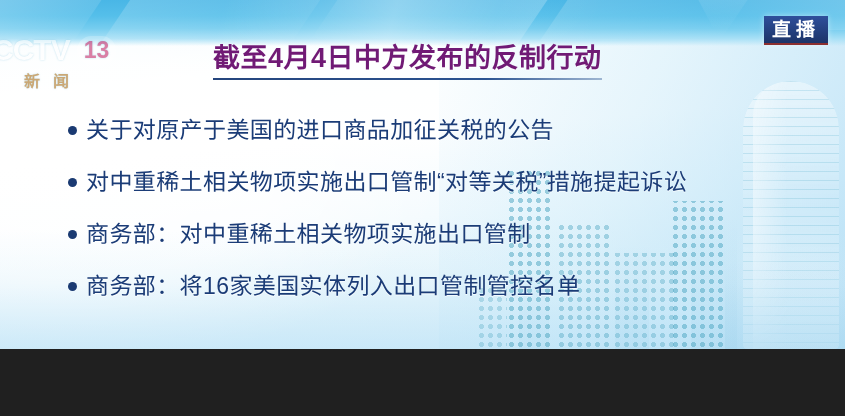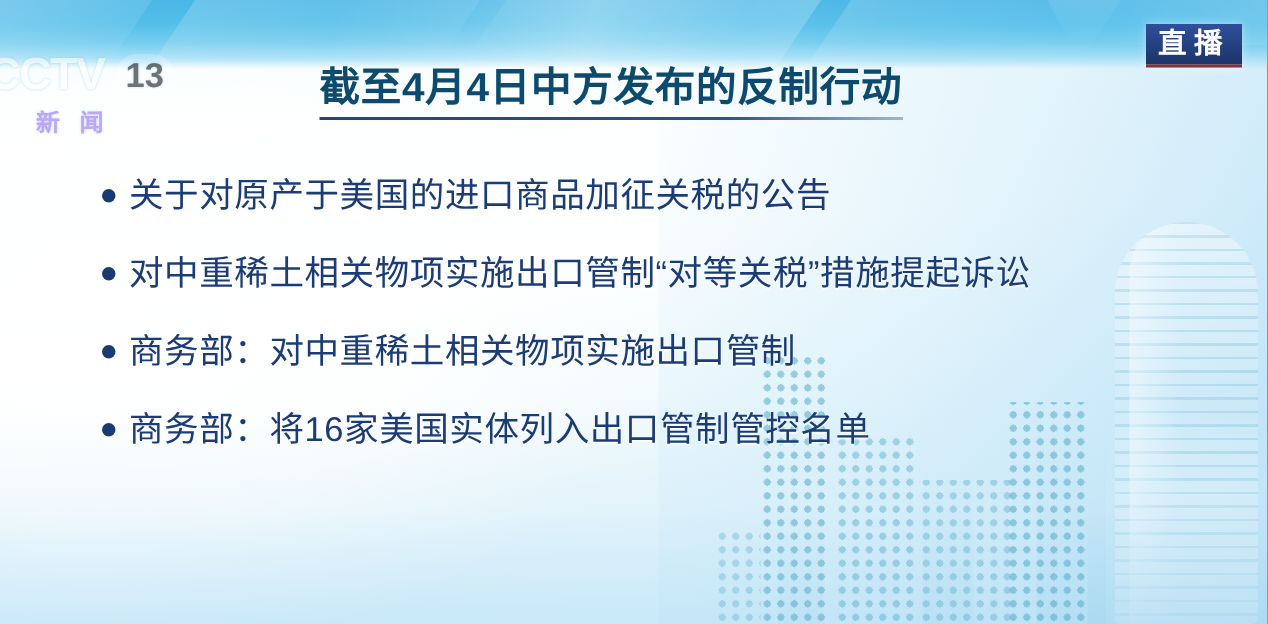--- a/index.html
+++ b/index.html
@@ -4,21 +4,21 @@
 <title>CCTV13 News Lower Third</title>
 <style>
   html, body {
     margin: 0;
     padding: 0;
     background: #202020;
   }
   #screen {
     position: relative;
     width: 845px;
-    height: 416px;
+    height: 349px;
     overflow: hidden;
     font-family: "Liberation Sans", "DejaVu Sans", sans-serif;
     background: #f3fbfe;
   }
 
   
   .bg-base {
     position: absolute;
     inset: 0;
     background:
@@ -181,31 +181,31 @@
     text-shadow: 0 0 2px rgba(120,190,220,0.9);
     font-family: "Liberation Sans", "DejaVu Sans", sans-serif;
   }
   .logo-13 {
     margin-left: 7px;
     padding: 0 7px;
     height: 29px;
     line-height: 29px;
     border-radius: 15px;
     background: rgba(255,255,255,0.38);
-    color: #000000;
+    color: #be185d;
     font-size: 23px;
     font-weight: 700;
     text-shadow: 0 0 2px rgba(120,190,220,0.9);
   }
   .logo-sub {
     margin-top: 1px;
     margin-left: 32px;
     font-size: 16px;
     letter-spacing: 13px;
-    color: #8b5cf6;
+    color: #a16207;
     font-weight: 700;
     text-shadow: 0 0 2px rgba(120,190,220,0.8);
   }
 
   
   .live-badge {
     position: absolute;
     right: 17px;
     top: 16px;
     padding: 3px 8px 2px 8px;
@@ -225,21 +225,21 @@
 
   
   .title-wrap {
     position: absolute;
     left: 213px;
     top: 42px;
   }
   .title-text {
     font-size: 27px;
     font-weight: 700;
-    color: #0c4a6e;
+    color: #701a75;
     letter-spacing: 0.5px;
     line-height: 32px;
     white-space: nowrap;
     text-shadow: 0 1px 1px rgba(255,255,255,0.85);
   }
   .title-rule {
     margin-top: 4px;
     height: 2px;
     background: linear-gradient(to right, #24457d, #2a5391 70%, rgba(42,83,145,0.4));
   }

